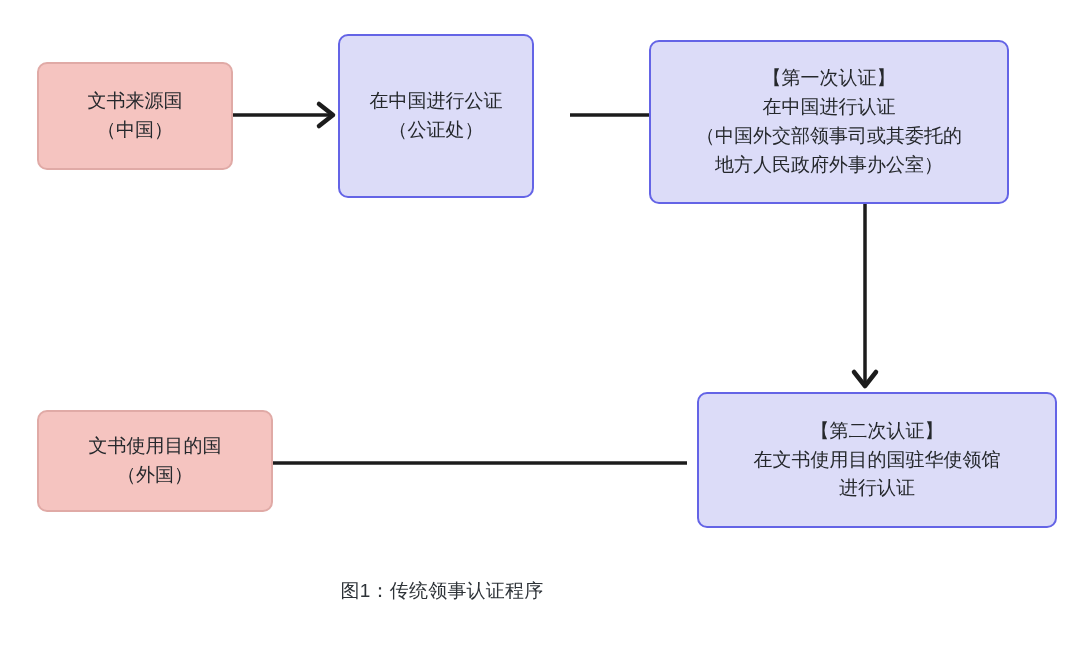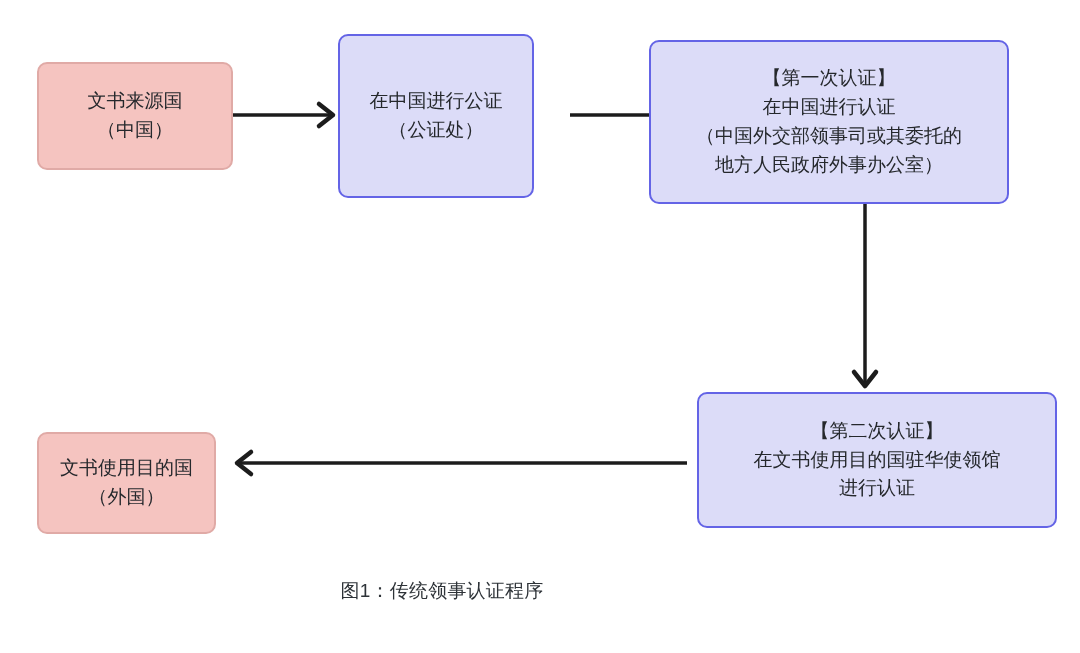--- a/index.html
+++ b/index.html
@@ -41,21 +41,21 @@
   }
   .node.blue {
     background: #dcdcf8;
     border-color: #6464e6;
   }
   
   #node-source      { left: 37px;  top: 62px;  width: 196px; height: 108px; font-family: Liberation Serif, serif; }
   #node-notary      { left: 338px; top: 34px;  width: 196px; height: 164px; }
   #node-auth-first  { left: 649px; top: 32px;  width: 360px; height: 164px; margin-top: 8px; }
   #node-auth-second { left: 685px; top: 392px; width: 360px; height: 136px; margin-left: 12px; }
-  #node-destination { left: 37px;  top: 432px; width: 179px; height: 102px; }
+  #node-destination { left: 37px;  top: 410px; width: 236px; height: 102px; }
 
   .edge {
     position: absolute;
     overflow: visible;
   }
   .edge svg { display: block; overflow: visible; }
 
   #caption {
     position: absolute;
     left: 0;

